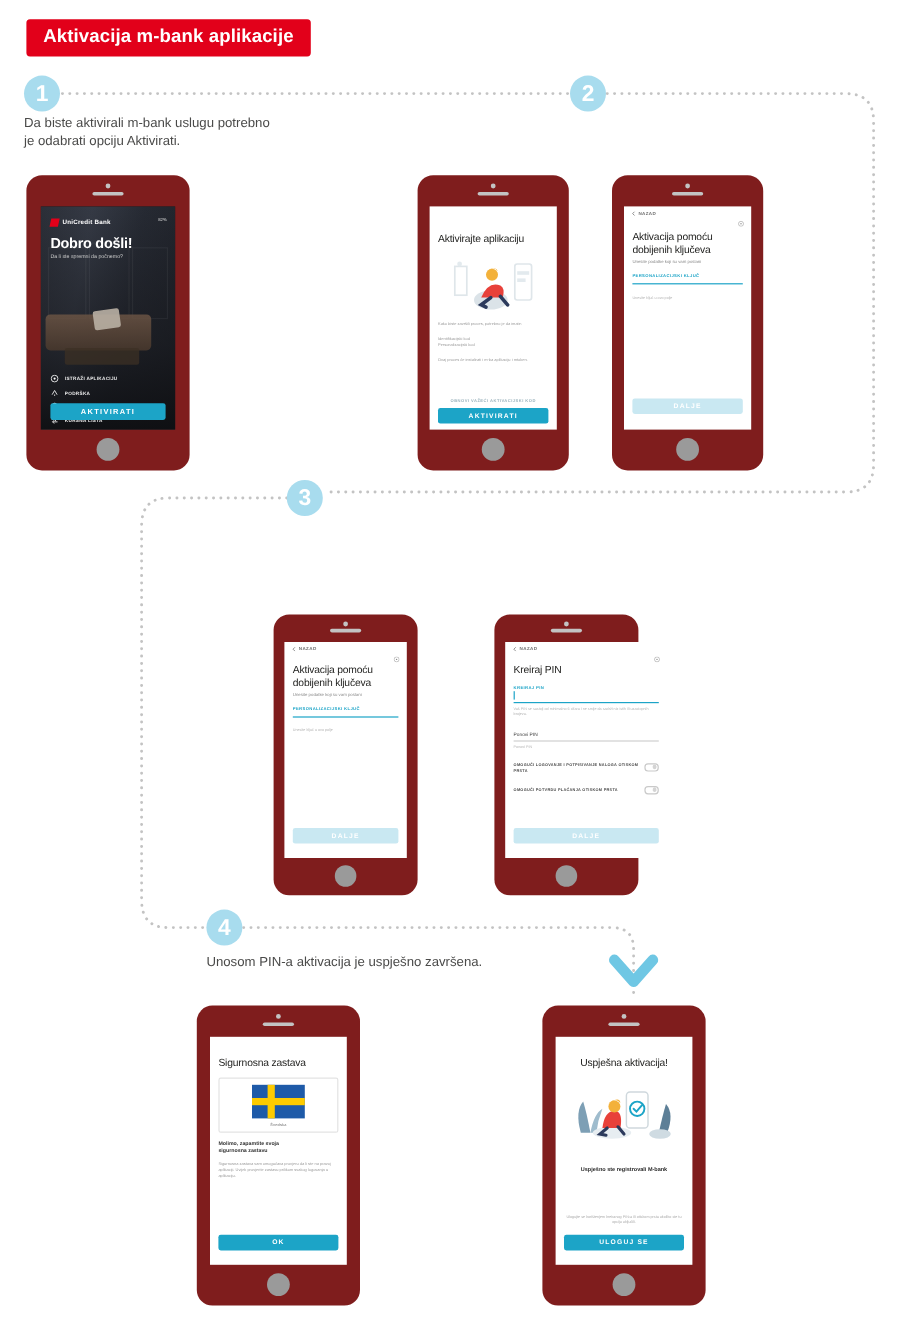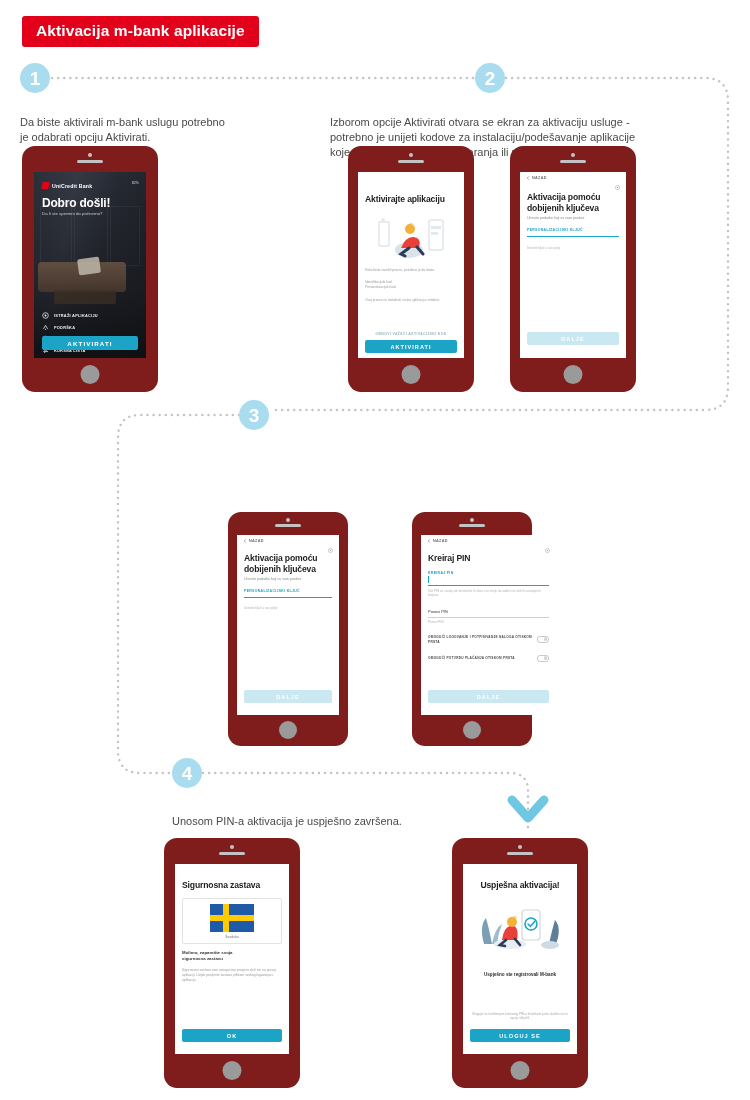--- a/index.html
+++ b/index.html
@@ -34,21 +34,21 @@
     font-size:19px;font-weight:bold;
     display:flex;align-items:center;justify-content:center;
     line-height:1;
   }
   .badge.b1{left:20px;top:63px;}
   .badge.b2{left:475px;top:63px;}
   .badge.b3{left:239px;top:400px;}
   .badge.b4{left:172px;top:758px;}
 
   
-  .steptext{position:absolute;font-size:11px;line-height:15px;color:#4a4a49;white-space:pre-line;margin-top:19px;}
+  .steptext{position:absolute;font-size:11px;line-height:15px;color:#4a4a49;white-space:pre-line;}
   .st1{left:20px;top:96px;width:280px;}
   .st2{left:330px;top:96px;width:350px;}
   .st3{left:237px;top:440px;width:460px;}
   .st4{left:172px;top:795px;width:400px;}
 
   
   .phone{position:absolute;background:#7f1d1d;border-radius:13px;}
   .phone .notch{
     position:absolute;left:50%;transform:translateX(-50%);
     width:26px;height:3px;border-radius:2px;background:#c3c3c3;
@@ -105,21 +105,21 @@
     background:#1ca4c7;color:#fff;text-align:center;
     font-size:6.2px;font-weight:bold;letter-spacing:1.1px;
     border-radius:2px;display:flex;align-items:center;justify-content:center;
   }
 
   
   .lite{position:relative;background:#fff;color:#2b2b2b;}
   .navbar{position:absolute;left:0;right:0;top:0;height:14px;}
   .nav-back{position:absolute;left:6px;top:4px;font-size:3.8px;color:#6e6e6e;letter-spacing:.3px;display:flex;align-items:center;gap:2px;font-weight:bold;}
   .nav-help{position:absolute;right:6px;top:3.5px;}
-  .scr-h{position:absolute;left:7px;right:7px;font-size:8.6px;font-weight:bold;line-height:11px;letter-spacing:-.15px;color:#1d1d1b;}
+  .scr-h{position:absolute;left:7px;right:7px;font-size:8.6px;font-weight:normal;line-height:11px;letter-spacing:-.15px;color:#1d1d1b;}
   .scr-sub{position:absolute;left:7px;right:7px;font-size:3.6px;color:#8a8a8a;line-height:5px;}
   .fld-lbl{position:absolute;left:7px;font-size:3.5px;font-weight:bold;letter-spacing:.3px;color:#1ca4c7;}
   .fld-line{position:absolute;left:7px;right:7px;height:1px;background:#1ca4c7;}
   .fld-line.grey{background:#cfcfcf;}
   .fld-hint{position:absolute;left:7px;right:7px;font-size:3.1px;color:#b4b4b4;line-height:4.4px;}
   .fld-val{position:absolute;left:7px;font-size:4px;color:#3a3a3a;}
   .caret{position:absolute;left:7px;width:1px;background:#1ca4c7;}
   .btn-primary{
     position:absolute;left:7px;right:7px;background:#1ca4c7;color:#fff;
     display:flex;align-items:center;justify-content:center;
@@ -174,23 +174,20 @@
 
   <div class="title-pill">Aktivacija m-bank aplikacije</div>
 
   <div class="badge b1">1</div>
   <div class="badge b2">2</div>
   <div class="badge b3">3</div>
   <div class="badge b4">4</div>
 
   <div class="steptext st1">Da biste aktivirali m-bank uslugu potrebno
 je odabrati opciju Aktivirati.</div>
-  <div class="steptext st2">Izborom opcije Aktivirati otvara se ekran za aktivaciju usluge -
-potrebno je unijeti kodove za instalaciju/podešavanje aplikacije
-koje ste primili prilikom ugovaranja ili reaktiviranja usluge.</div>
   <div class="steptext st4">Unosom PIN-a aktivacija je uspješno završena.</div>
 
   <div class="phone" style="left:22px;top:146px;width:136px;height:246px;">
     <div class="cam" style="top:7px;"></div>
     <div class="notch" style="top:14px;"></div>
     <div class="home" style="bottom:8px;width:19px;height:19px;"></div>
     <div class="screen dark-screen" style="left:12px;top:26px;width:112px;height:186px;">
       <div class="bgwall"></div>
       <div class="panelA"></div>
       <div class="panelB"></div>

